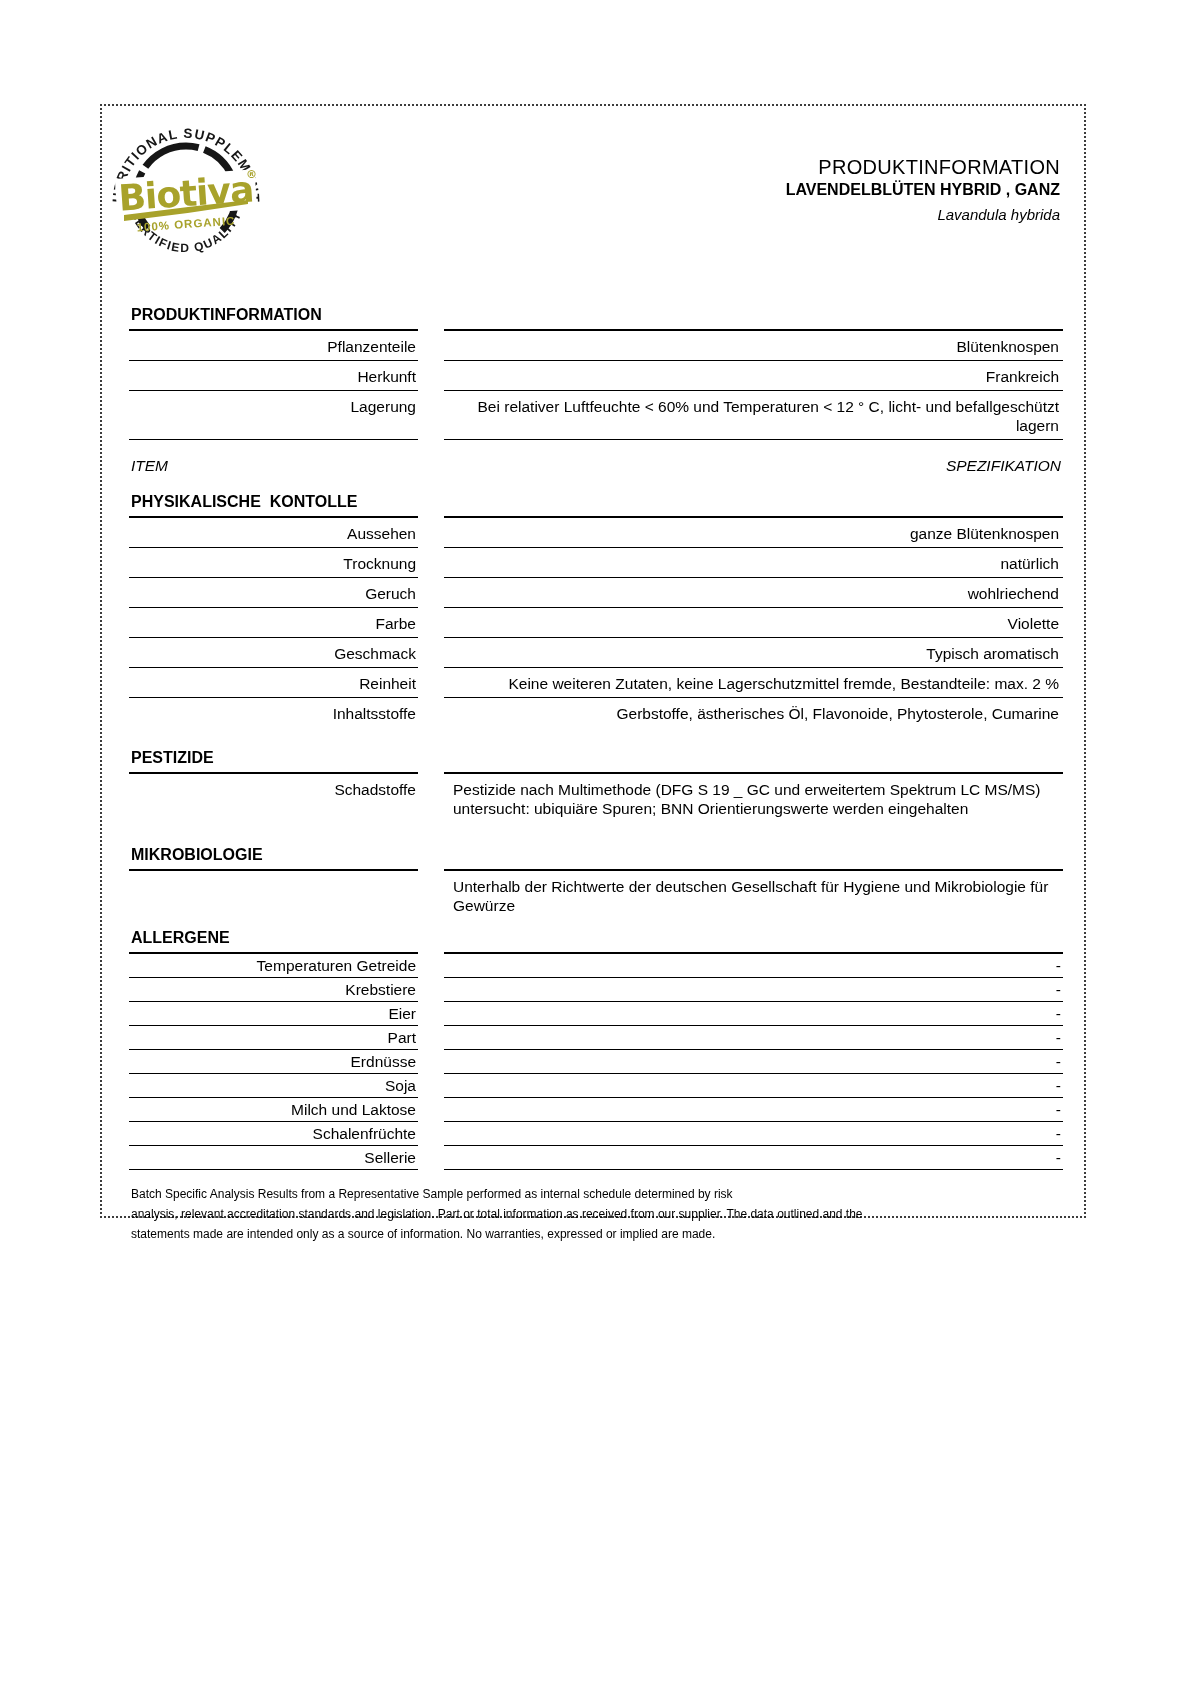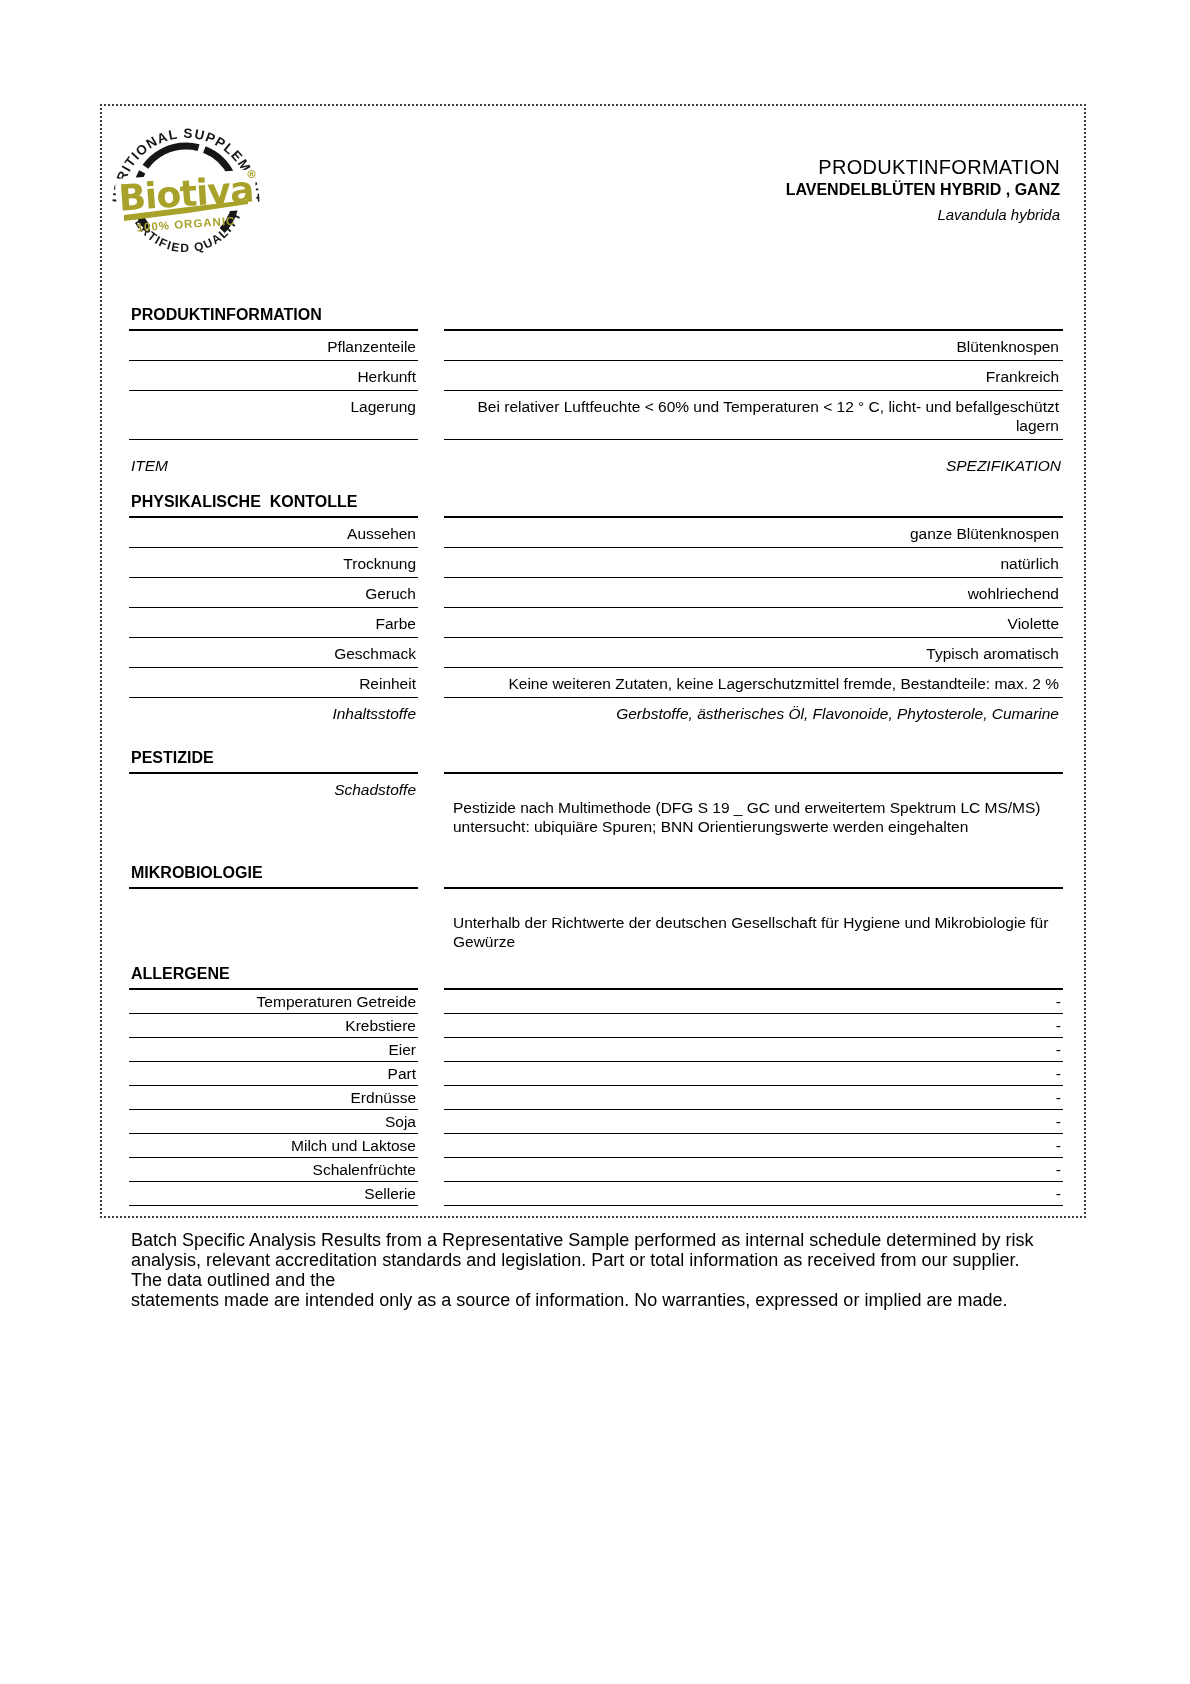--- a/index.html
+++ b/index.html
@@ -22,33 +22,33 @@
   
   .sheet { position:absolute; top:196px; left:27px; width:934px; }
   .row { display:flex; align-items:stretch; }
   .lc { width:289px; box-sizing:border-box; }
   .rc { width:619px; margin-left:26px; box-sizing:border-box; }
   .hcell { font-weight:bold; font-size:16px; line-height:19px; padding:3px 2px 5px;
            border-bottom:2.5px solid #000; white-space:pre-wrap; }
   .hline { border-bottom:2.5px solid #000; }
   .cell  { font-size:15.5px; line-height:19px; padding:6px 2px 4px; border-bottom:1.5px solid #000;text-align:right; }
   .val   { text-align:right; padding-right:4px; }
-  .noline { border-bottom:none;font-style:italic; }
-  .leftval { text-align:left; padding:6px 4px 4px 9px; white-space:pre-line; border-bottom:none;margin-top:18px; }
+  .noline { border-bottom:none; }
+  .leftval { text-align:left; padding:6px 4px 4px 9px; white-space:pre-line; border-bottom:none; }
   .itrow { margin-top:14px; }
   .it { font-style:italic; font-size:15.5px; line-height:19px; padding:2px; }
   .it-r { text-align:right; }
   .sec-phys   { margin-top:12px; }
   .sec-pest   { margin-top:18px; }
   .sec-mikro  { margin-top:20px; }
   .sec-allerg { margin-top:6px; }
   .arow .cell { padding:3px 2px 2px; line-height:18px; }
   .dash { text-align:right; padding-right:140px; }
   .footer {
-    margin-top:24px; font-size:18px; line-height:20px; white-space:pre-line;
+    margin-top:14px; font-size:12px; line-height:20px; white-space:pre-line;
     width:905px; padding-left:2px;
   }
 </style>
 </head>
 <body>
 
 <div class="doc-border">
 
   <div class="logo">
     <svg width="156" height="152" viewBox="0 0 156 152">

